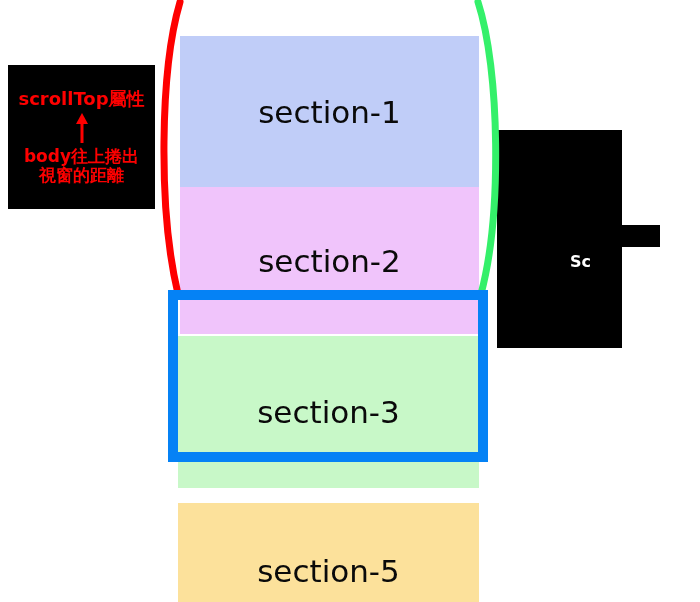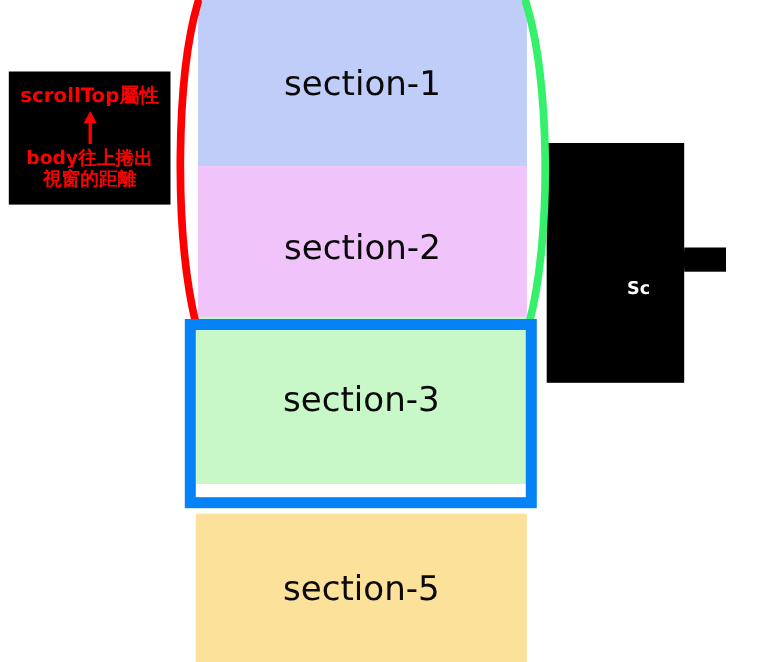--- a/index.html
+++ b/index.html
@@ -16,39 +16,40 @@
     font-family: "DejaVu Sans", "Liberation Sans", sans-serif;
   }
 
   
   .section {
     position: absolute;
     display: flex;
     align-items: center;
     justify-content: center;
     box-sizing: border-box;
+    margin-top: 36px;
   }
   .section-label {
     font-family: "DejaVu Sans", "Liberation Sans", sans-serif;
     font-size: 31px;
     color: #0a0a0a;
     letter-spacing: 0px;
     white-space: nowrap;
   }
 
   #section-1 {
     left: 180px;  top: 0px;    width: 299px; height: 151px;
     background: #c0cdf8;
   }
   #section-2 {
     left: 180px;  top: 151px;  width: 299px; height: 147px;
     background: #f0c4fb;
   }
   #section-3 {
-    left: 178px;  top: 288px;  width: 301px; height: 152px;
+    left: 178px;  top: 300px;  width: 301px; height: 152px;
     background: #c8f8c8;
   }
   #section-4 {
     left: 178px;  top: 467px;  width: 301px; height: 135px;
     background: #fce19b;
   }
 
   
   #window-frame {
     position: absolute;
@@ -78,21 +79,21 @@
     position: absolute;
     background: #000000;
     box-sizing: border-box;
     z-index: 4;
   }
 
   #anno-scrolltop {
     left: 8px;
     top: 65px;
     width: 147px;
-    height: 121px;
+    height: 144px;
     display: flex;
     flex-direction: column;
     align-items: center;
     justify-content: center;
     padding: 4px 0;
   }
   .anno-red-text {
     color: #fe0000;
     font-family: "DejaVu Sans", "Liberation Sans", sans-serif;
     font-weight: bold;

